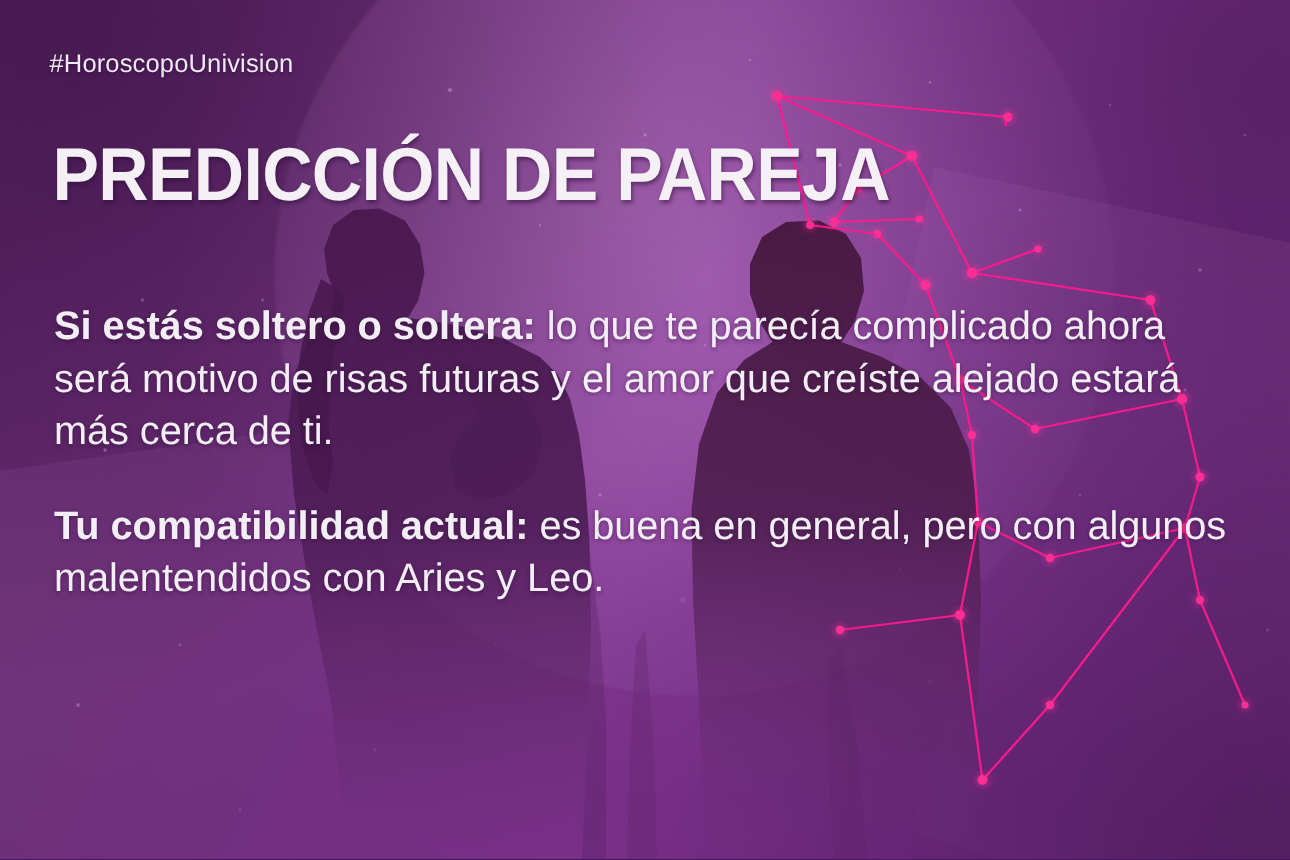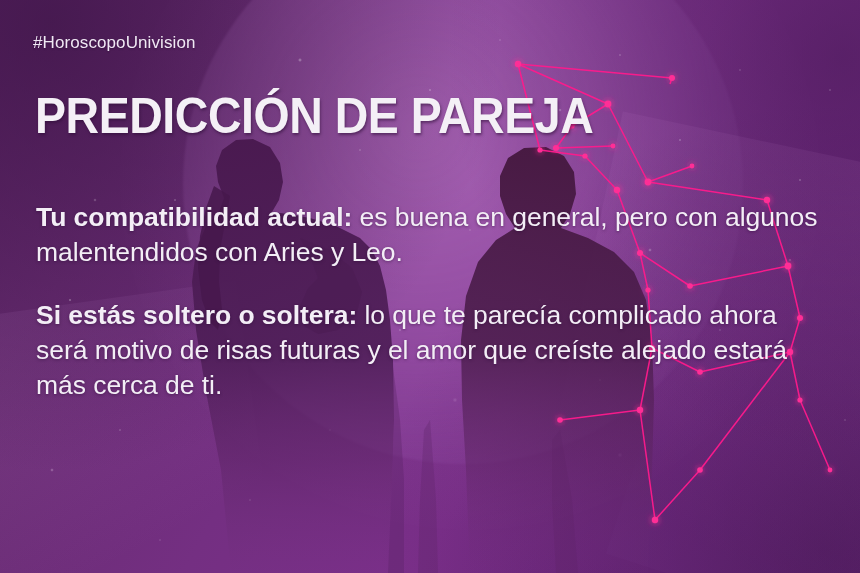--- a/index.html
+++ b/index.html
@@ -407,21 +407,21 @@
   </div>
 
   <div class="content">
 
     <div class="hashtag">#HoroscopoUnivision</div>
 
     <h1 class="title">PREDICCIÓN DE PAREJA</h1>
 
     <div class="body-block">
       <p class="para">
+        <span class="lead">Si estás soltero o soltera:</span><span> lo que te parecía complicado ahora será motivo de risas futuras y el amor que creíste alejado estará más cerca de ti.</span>
+      </p>
+      <p class="para">
         <span class="lead">Tu compatibilidad actual:</span><span> es buena en general, pero con algunos malentendidos con Aries y Leo.</span>
       </p>
-      <p class="para">
-        <span class="lead">Si estás soltero o soltera:</span><span> lo que te parecía complicado ahora será motivo de risas futuras y el amor que creíste alejado estará más cerca de ti.</span>
-      </p>
     </div>
 
   </div>
 </div>
 
 </body></html>

